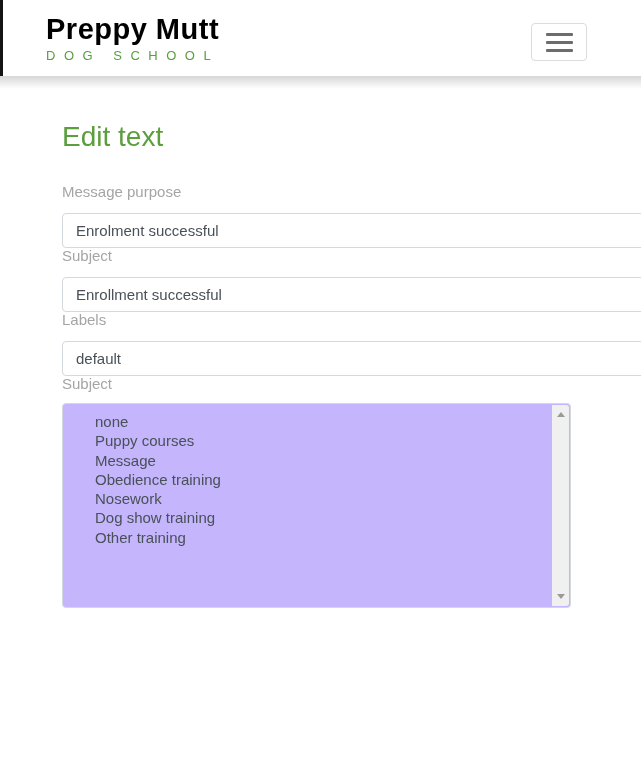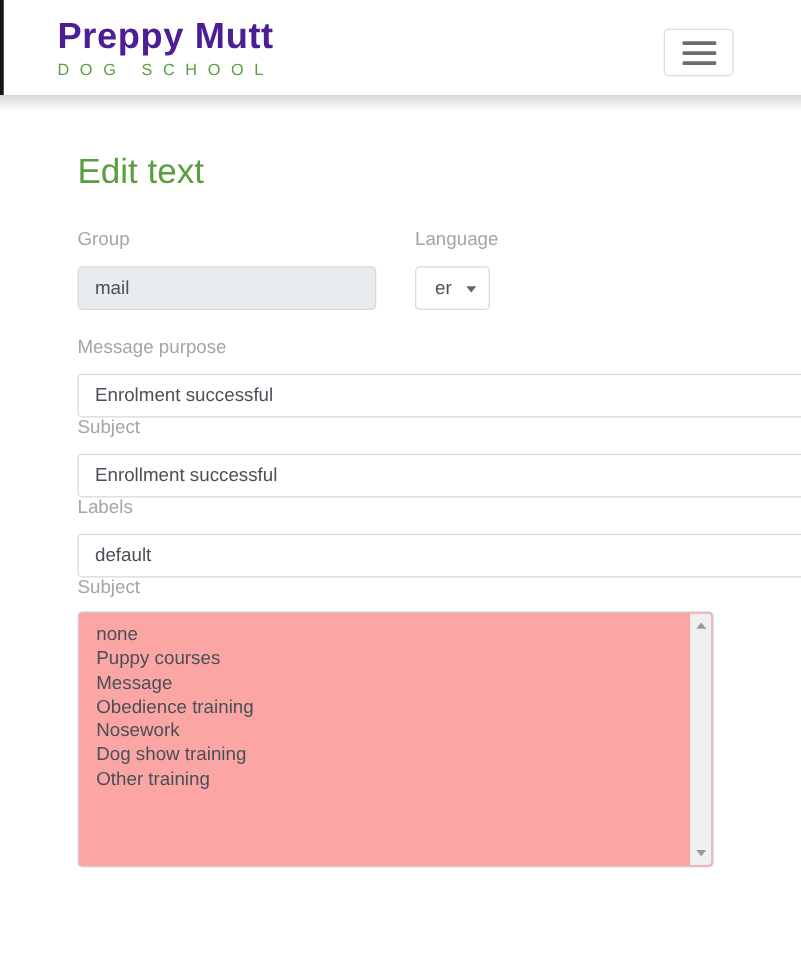--- a/index.html
+++ b/index.html
@@ -23,21 +23,21 @@
     position: absolute;
     left: 0; top: 0;
     width: 3px; height: 76px;
     background: #141414;
   }
   .brand {
     position: absolute;
     left: 46px; top: 13px;
   }
   .brand-title {
-    color: #4c1d95;
+    color: #000000;
     font-size: 29px;
     font-weight: bold;
     letter-spacing: 0.5px;
     line-height: 32px;
   }
   .brand-subtitle {
     color: #5a9e3d;
     font-size: 13px;
     font-weight: 500;
     letter-spacing: 8.5px;
@@ -131,22 +131,22 @@
   }
   .language-select { width: 60px; text-align: left; padding-left: 15px; }
 
   
   .listbox {
     position: relative;
     width: 509px;
     height: 205px;
     border: 1px solid #d3d9de;
     border-radius: 4px;
-    background: #fca5a5;
-    padding: 8px 30px 8px 0;
+    background: #c4b5fd;
+    padding: 8px 30px 8px 18px;
     overflow: hidden;
     margin-top: -2px;
   }
   .listbox-option {
     font-size: 15px;
     line-height: 19.3px;
     color: #495057;
     padding-left: 14px;
     cursor: default;
     white-space: nowrap;
@@ -191,34 +191,20 @@
         <span></span>
     </span>
   </button>
 </div>
 <div class="header-shadow"></div>
 
 <div class="main">
 
   <h1 class="page-title">Edit text</h1>
 
-  <div class="row-1">
-    <div>
-      <label class="field-label">Group</label>
-      <input class="text-input disabled group-input" type="text" readonly="" value="mail" style="">
-    </div>
-    <div>
-      <label class="field-label">Language</label>
-      <span class="select-wrap">
-        <select class="text-input language-select">
-          <option>er</option>
-        </select>
-      </span>
-    </div>
-  </div>
 
   <div class="field">
     <label class="field-label">Message purpose</label>
     <span class="select-wrap">
       <select class="text-input">
         <option>Enrolment successful</option>
       </select>
     </span>
   </div>
 

